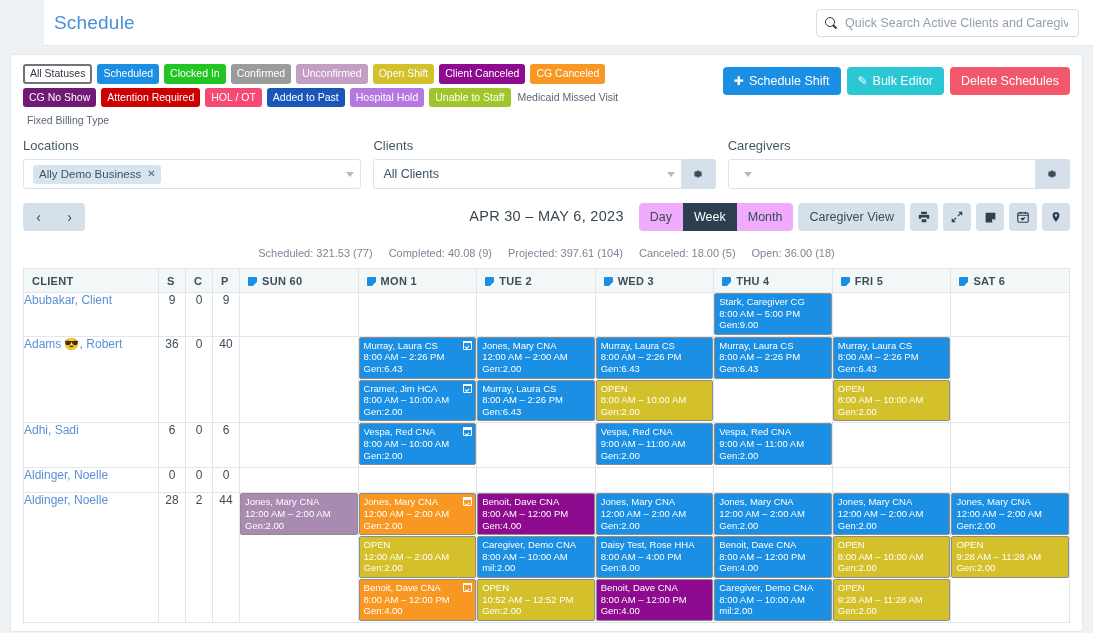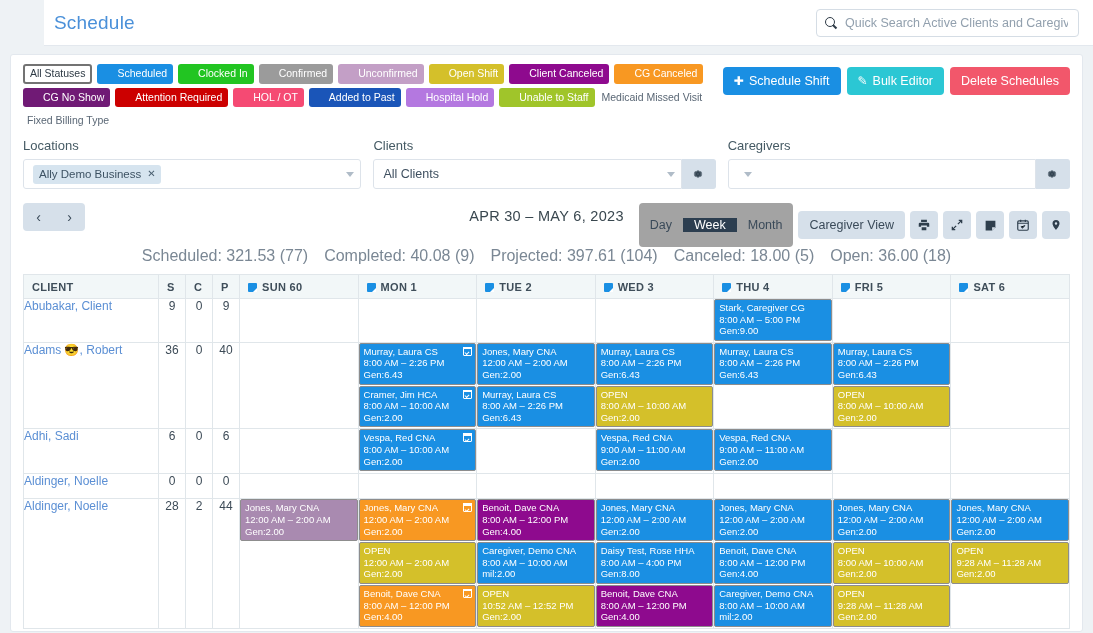--- a/index.html
+++ b/index.html
@@ -62,21 +62,21 @@
     overflow: hidden;
     position: relative;
   }
 
   
   .legend { padding: 9px 0 0 12px; }
   .legend-row { display: flex; align-items: center; flex-wrap: nowrap; gap: 5px; margin-bottom: 4px; }
   .chip {
     display: inline-block;
     font-size: 10.5px; line-height: 1;
-    padding: 4px 6px 5px 20px;
+    padding: 4px 6px 5px 6px;
     border-radius: 3px;
     color: #fff; white-space: nowrap;
     font-weight: 400;
   }
   .chip.all {
     background: #fff; color: #2e3a45;
     border: 2px solid #737373; padding: 2px 5px 3px 5px;
   }
   .plain-text { font-size: 10.5px; color: #5a6775; white-space: nowrap; padding-left:2px;}
   .legend-row3 { padding: 3px 0 0 2px; }
@@ -152,40 +152,40 @@
   .daterange {
     position: absolute; left: 0; right: 0; top: 18px;
     text-align: center; pointer-events: none;
   }
   .daterange span {
     font-size: 14.5px; color: #39474f; letter-spacing: .3px;
   }
   .viewgroup {
     margin-left: auto; display: flex; gap: 5px; align-items: center;
   }
-  .segmented { display: flex; background: #a3a3a3; border-radius: 4px; overflow: hidden; height: 44px; align-items: center; }
+  .segmented { display: flex; background: #f0abfc; border-radius: 4px; overflow: hidden; height: 28px; }
   .segmented div {
     padding: 0 11px; display: flex; align-items: center;
     font-size: 12.5px; color: #3a4a59; cursor: pointer;
   }
   .segmented div.active { background: #2c3e50; color: #fff; }
   .pillbtn {
     background: #d6e0ea; border-radius: 4px; height: 28px;
     display:flex; align-items:center; padding: 0 11px;
     font-size: 12.5px; color: #3a4a59; cursor:pointer; white-space:nowrap;
   }
   .iconbtn {
     background: #d6e0ea; border-radius: 4px; height: 28px; width: 28px;
     display:flex; align-items:center; justify-content:center; cursor:pointer;
     color:#2f3f4d;
   }
 
   
   .summary {
-    text-align: center; font-size: 16px; color: #7a8794;
+    text-align: center; font-size: 11px; color: #7a8794;
     padding: 2px 0 9px 0;
   }
   .summary span { margin: 0 8px; white-space:nowrap; }
 
   
   .tbl-wrap { padding: 0 12px; }
   table.sched {
     width: 100%; border-collapse: collapse; table-layout: fixed;
   }
   table.sched th {

